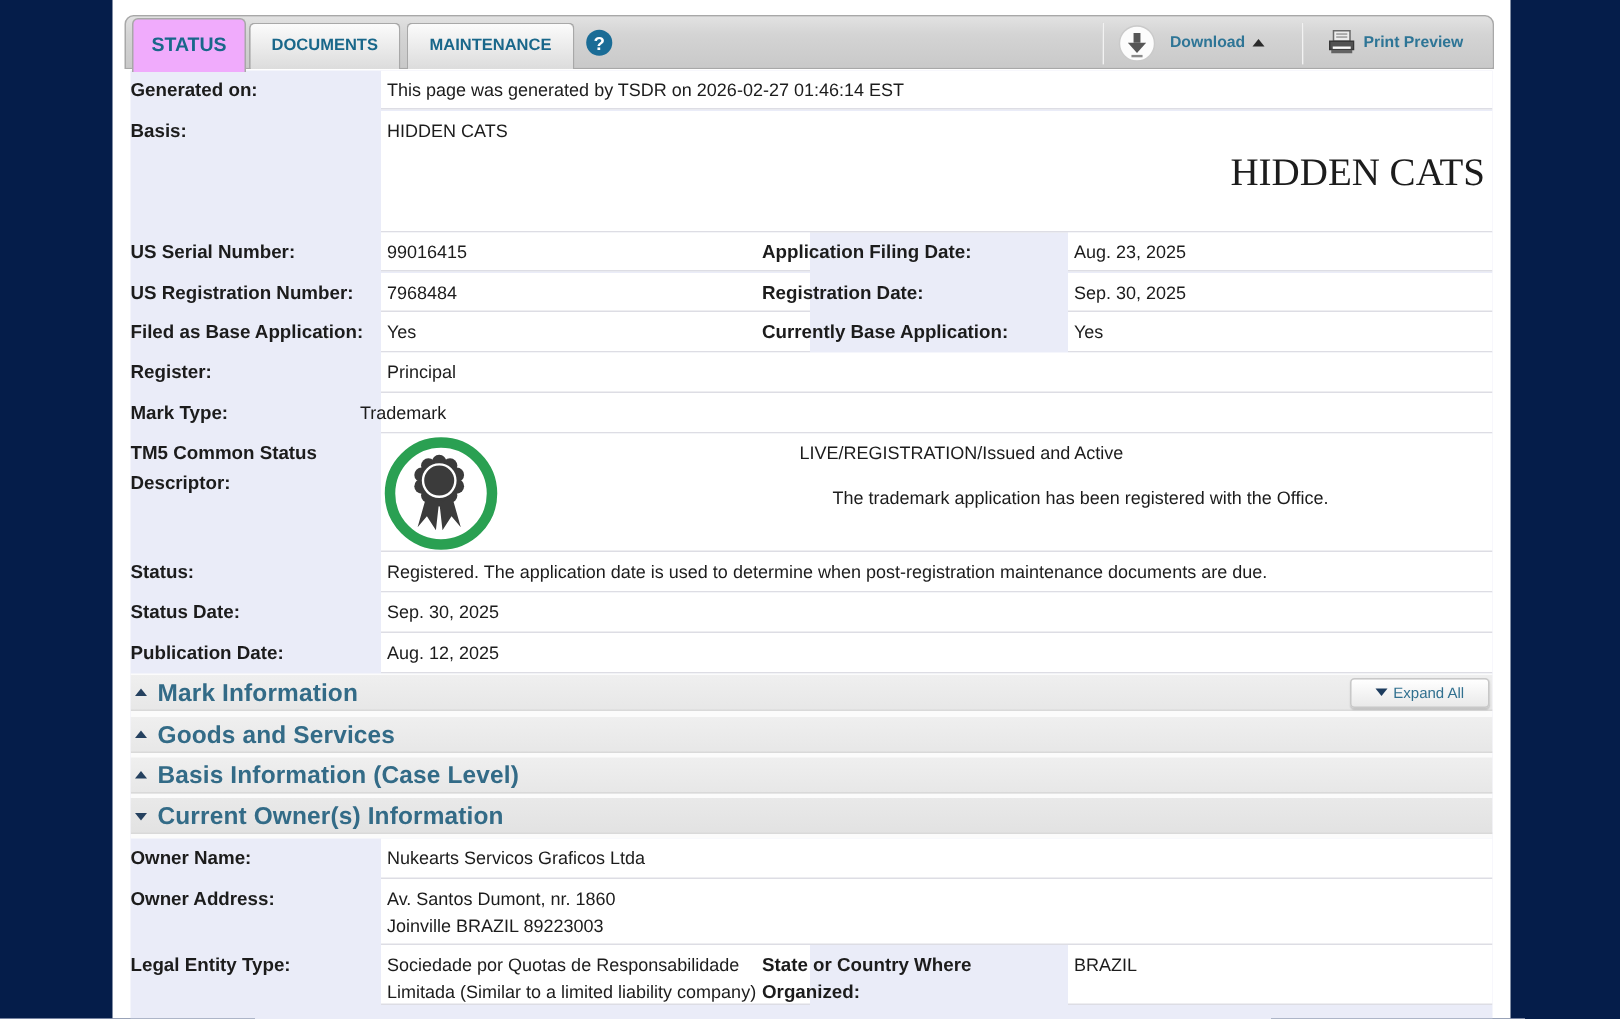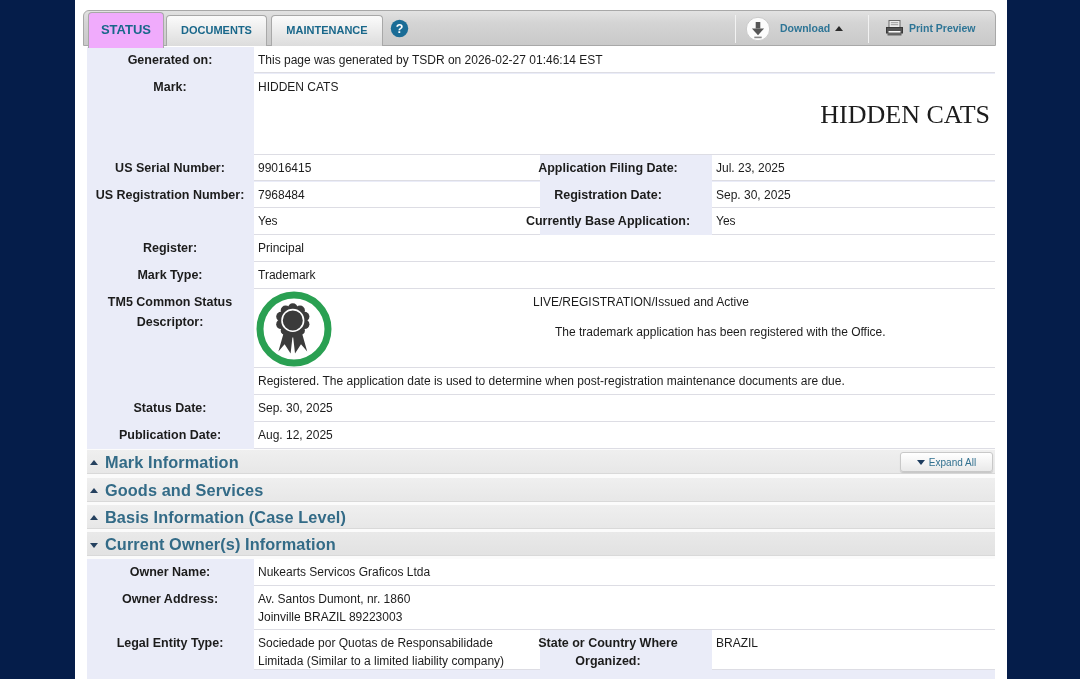--- a/index.html
+++ b/index.html
@@ -7,21 +7,21 @@
 body{background:#051d4a;position:relative;font-family:"Liberation Sans",sans-serif;color:#1c1c1c}
 #sheet{position:absolute;left:75px;top:0;width:932px;height:679px;background:#fff}
 #strip{position:absolute;left:8px;top:10px;width:913px;height:36px;background:linear-gradient(#e2e2e2,#d4d4d4 35%,#c9c9c9);border:1px solid #a8a8a8;border-radius:6px 6px 0 0}
 .tab{position:absolute;font-weight:bold;color:#19678a;text-align:center;border:1px solid #a8a8a8;border-bottom:none;border-radius:4px 4px 0 0}
 #tab1{left:13px;top:12px;width:76px;height:36px;line-height:34px;background:#f0abfc;z-index:3;font-size:13px}
 #tab2{left:91px;top:15px;width:101px;height:31px;line-height:29px;background:linear-gradient(#fbfbfb,#dcdcdc);font-size:11px}
 #tab3{left:196px;top:15px;width:112px;height:31px;line-height:29px;background:linear-gradient(#fbfbfb,#dcdcdc);font-size:11px}
 .vsep{position:absolute;top:4px;height:28px;width:1px;background:#b5b5b5;border-right:1px solid #f2f2f2}
 .toolt{position:absolute;top:0;height:36px;line-height:35px;font-weight:bold;color:#2e7596;font-size:10.5px}
 #content{position:absolute;left:12px;top:47px;width:908px;height:632px;background:#eaecf8;overflow:hidden}
-.lbl{position:absolute;left:0;width:166px;text-align:center;font-weight:bold;font-size:12.5px;white-space:nowrap}
+.lbl{position:absolute;left:0;width:166px;text-align:left;font-weight:bold;font-size:12.5px;white-space:nowrap}
 .val{position:absolute;font-size:12px;white-space:nowrap}
 .vb{position:absolute;background:#fff;border-bottom:1px solid #dddde4}
 .hdr{position:absolute;left:0;width:908px;height:24px;background:linear-gradient(#efefef,#e7e7e7);line-height:24px;font-weight:bold;font-size:16.3px;letter-spacing:0.1px;color:#336b87;box-shadow:inset 0 -1px 0 #d9d9d9}
 .hdr .ar{display:inline-block;margin:0 7px 2px 3px;width:0;height:0;border-left:4.5px solid transparent;border-right:4.5px solid transparent;border-bottom:5.5px solid #25415f;vertical-align:middle}
 .hdr .ard{display:inline-block;margin:0 7px 2px 3px;width:0;height:0;border-left:4.5px solid transparent;border-right:4.5px solid transparent;border-top:5.5px solid #25415f;vertical-align:middle}
 </style>
 </head>
 <body>
 <div id="sheet">
   <div id="strip">
@@ -74,44 +74,45 @@
     <div class="vb" style="left:167px;top:348px;width:741px;height:26.5px"></div>
     <div class="vb" style="left:167px;top:375px;width:741px;height:26.5px"></div>
     <div class="vb" style="left:167px;top:512px;width:741px;height:26.5px"></div>
     <div class="vb" style="left:167px;top:539px;width:741px;height:43.5px"></div>
     <div class="vb" style="left:167px;top:583px;width:286px;height:40px"></div>
     <div class="vb" style="left:625px;top:583px;width:283px;height:40px"></div>
 
     <div class="lbl" style="top:0;height:26px;line-height:26px">Generated on:</div>
     <div class="val" style="left:171px;top:0;height:26px;line-height:26px">This page was generated by TSDR on 2026-02-27 01:46:14 EST</div>
 
-    <div class="lbl" style="top:26.5px;height:26px;line-height:26px">Mark:</div>
+    <div class="lbl" style="top:26.5px;height:26px;line-height:26px">Basis:</div>
     <div class="val" style="left:171px;top:26.5px;height:26px;line-height:26px">HIDDEN CATS</div>
 
     <div class="val" style="left:167px;top:53px;width:736px;height:55px;font-family:'Liberation Serif',serif;font-size:26px;text-align:right;line-height:30px">HIDDEN CATS</div>
 
     <div class="lbl" style="top:108px;height:26px;line-height:26px">US Serial Number:</div>
     <div class="val" style="left:171px;top:108px;height:26px;line-height:26px">99016415</div>
     <div class="lbl" style="left:421px;width:200px;top:108px;height:26px;line-height:26px">Application Filing Date:</div>
-    <div class="val" style="left:629px;top:108px;height:26px;line-height:26px">Jul. 23, 2025</div>
+    <div class="val" style="left:629px;top:108px;height:26px;line-height:26px">Aug. 23, 2025</div>
 
     <div class="lbl" style="top:134.5px;height:26px;line-height:26px">US Registration Number:</div>
     <div class="val" style="left:171px;top:134.5px;height:26px;line-height:26px">7968484</div>
     <div class="lbl" style="left:421px;width:200px;top:134.5px;height:26px;line-height:26px">Registration Date:</div>
     <div class="val" style="left:629px;top:134.5px;height:26px;line-height:26px">Sep. 30, 2025</div>
 
+    <div class="lbl" style="top:161px;height:26.5px;line-height:26.5px">Filed as Base Application:</div>
     <div class="val" style="left:171px;top:161px;height:26.5px;line-height:26.5px">Yes</div>
     <div class="lbl" style="left:421px;width:200px;top:161px;height:26.5px;line-height:26.5px">Currently Base Application:</div>
     <div class="val" style="left:629px;top:161px;height:26.5px;line-height:26.5px">Yes</div>
 
     <div class="lbl" style="top:188px;height:26.5px;line-height:26.5px">Register:</div>
     <div class="val" style="left:171px;top:188px;height:26.5px;line-height:26.5px">Principal</div>
 
     <div class="lbl" style="top:215px;height:26.5px;line-height:26.5px">Mark Type:</div>
-    <div class="val" style="left:171px;top:215px;height:26.5px;line-height:26.5px">Trademark</div>
+    <div class="val" style="left:153px;top:215px;height:26.5px;line-height:26.5px">Trademark</div>
 
     <div class="lbl" style="top:245px;line-height:20px">TM5 Common Status<br>Descriptor:</div>
 
     <svg style="position:absolute;left:168px;top:243px" width="78" height="78" viewBox="0 0 78 78">
       <circle cx="39" cy="39" r="34" fill="#fff" stroke="#2aa052" stroke-width="7"></circle>
       <g fill="#3b3b3b">
         <circle cx="37.8" cy="18.1" r="4.9"></circle>
           <circle cx="45.0" cy="20.4" r="4.9"></circle>
           <circle cx="49.5" cy="26.6" r="4.9"></circle>
           <circle cx="49.5" cy="34.2" r="4.9"></circle>
@@ -123,20 +124,21 @@
           <circle cx="30.6" cy="20.4" r="4.9"></circle>
         <circle cx="37.8" cy="30.4" r="13.5"></circle>
         <path d="M29.5 40 L37.6 45.8 L35.6 63.5 L29.6 54.2 L23.4 61.5 Z"></path>
         <path d="M46.1 40 L38 45.8 L40 63.5 L46 54.2 L52.2 61.5 Z"></path>
       </g>
       <circle cx="37.8" cy="30.4" r="10.8" fill="none" stroke="#fff" stroke-width="1.6"></circle>
     </svg>
     <div class="val" style="left:446px;top:246px;height:18px;line-height:18px">LIVE/REGISTRATION/Issued and Active</div>
     <div class="val" style="left:468px;top:275.5px;height:18px;line-height:18px">The trademark application has been registered with the Office.</div>
 
+    <div class="lbl" style="top:321px;height:26.5px;line-height:26.5px">Status:</div>
     <div class="val" style="left:171px;top:321px;height:26.5px;line-height:26.5px">Registered. The application date is used to determine when post-registration maintenance documents are due.</div>
 
     <div class="lbl" style="top:348px;height:26.5px;line-height:26.5px">Status Date:</div>
     <div class="val" style="left:171px;top:348px;height:26.5px;line-height:26.5px">Sep. 30, 2025</div>
 
     <div class="lbl" style="top:375px;height:26.5px;line-height:26.5px">Publication Date:</div>
     <div class="val" style="left:171px;top:375px;height:26.5px;line-height:26.5px">Aug. 12, 2025</div>
 
     <div style="position:absolute;left:0;top:402px;width:908px;height:110px;background:#fbfbfb"></div>
     <div class="hdr" style="top:403px"><span class="ar"></span>Mark Information</div>

